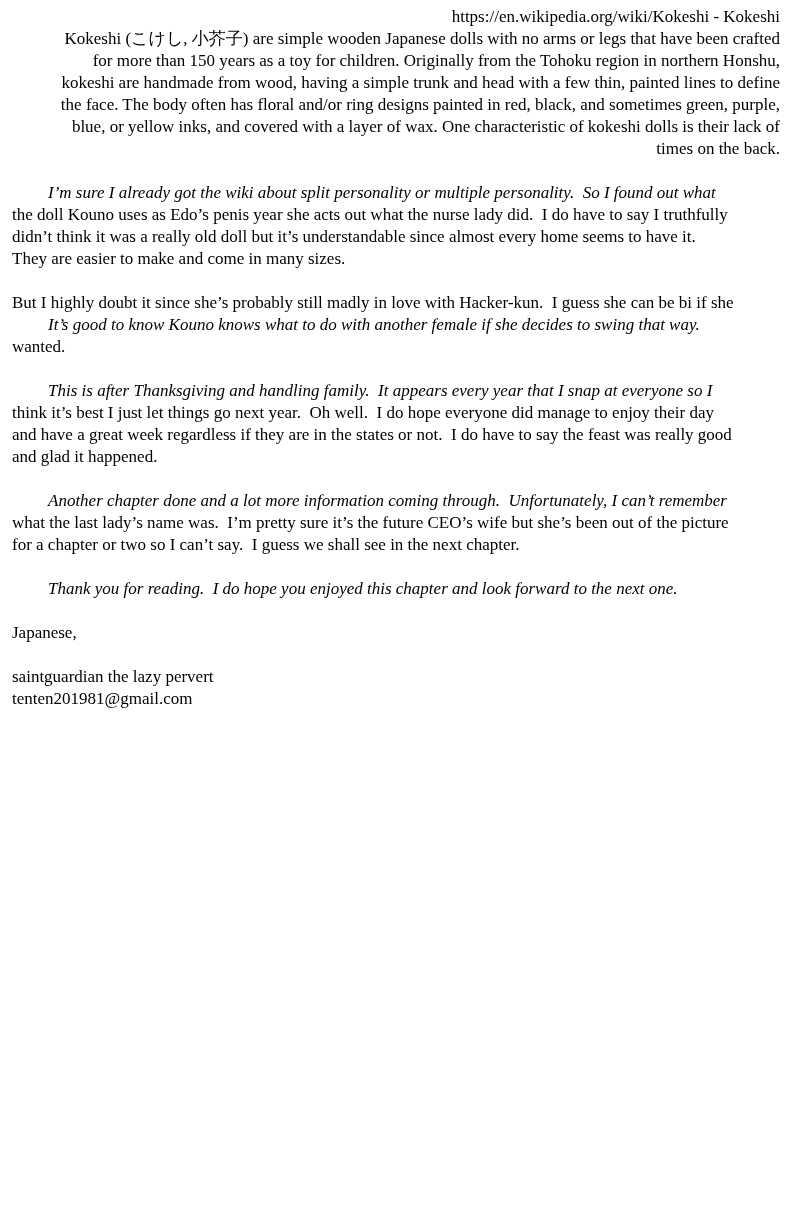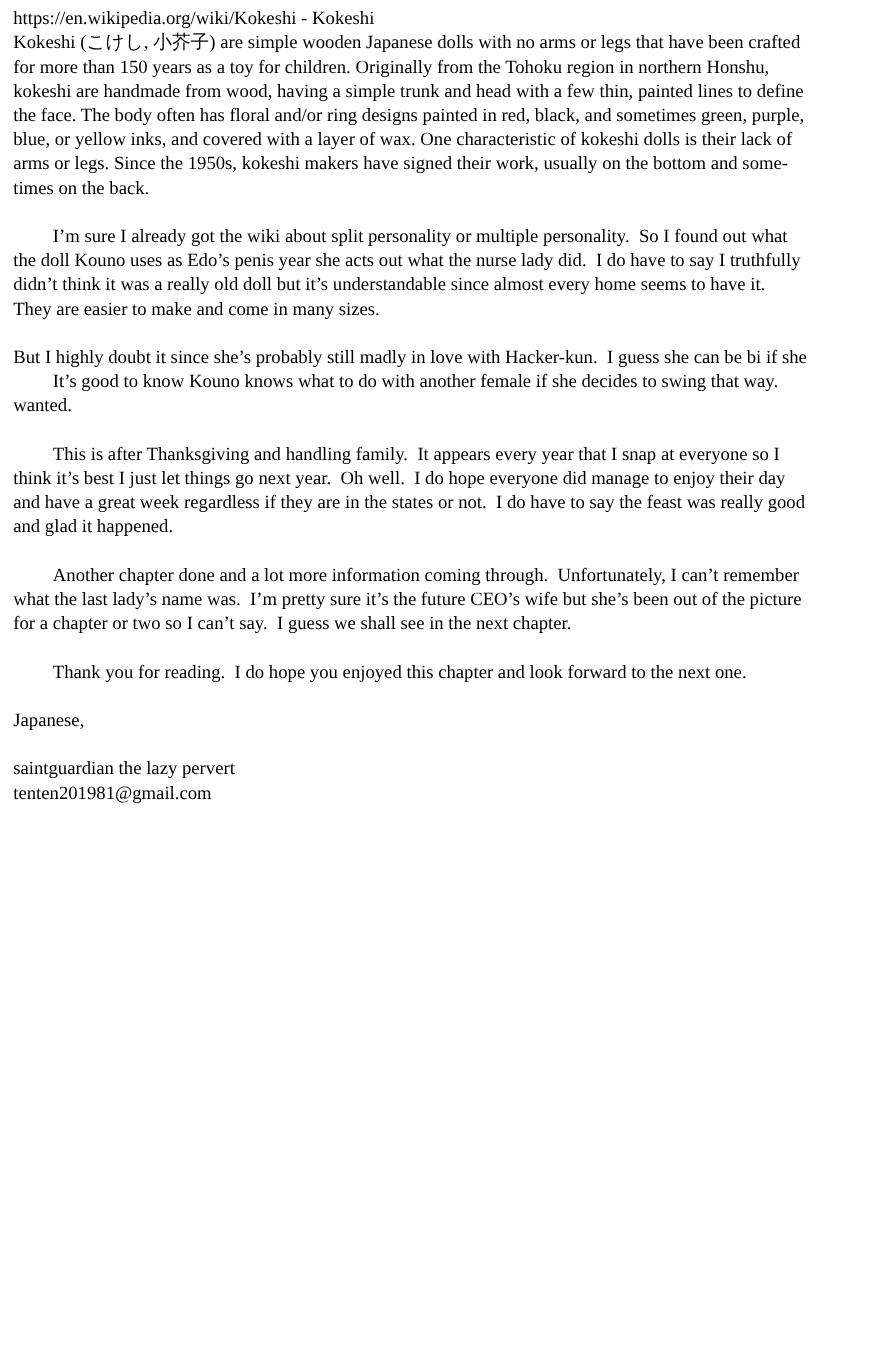--- a/index.html
+++ b/index.html
@@ -10,39 +10,38 @@
     color: #000000;
     font-family: "Liberation Serif", "DejaVu Serif", serif;
     overflow: hidden;
   }
   .page {
     padding: 6px 12px 0 12px;
     font-size: 17px;
     line-height: 22px;
   }
   .line { white-space: pre; }
-  .centered { text-align: left; }
-  .indent { padding-left: 36px; }
+  .centered { text-align: right; }
+  .indent { padding-left: 36px; font-style: italic; }
   .gap-above { margin-top: 22px; }
   .para { margin: 22px 0 0 0; }
 </style>
 </head>
 <body>
 
 <div class="page">
 
   <div class="line centered">https://en.wikipedia.org/wiki/Kokeshi - Kokeshi</div>
 
   <div>
     <div class="line centered">Kokeshi (こけし, 小芥子) are simple wooden Japanese dolls with no arms or legs that have been crafted</div>
     <div class="line centered">for more than 150 years as a toy for children. Originally from the Tohoku region in northern Honshu,</div>
     <div class="line centered">kokeshi are handmade from wood, having a simple trunk and head with a few thin, painted lines to define</div>
     <div class="line centered">the face. The body often has floral and/or ring designs painted in red, black, and sometimes green, purple,</div>
     <div class="line centered">blue, or yellow inks, and covered with a layer of wax. One characteristic of kokeshi dolls is their lack of</div>
-    <div class="line centered">arms or legs. Since the 1950s, kokeshi makers have signed their work, usually on the bottom and some-</div>
     <div class="line centered">times on the back.</div>
   </div>
 
 
   <div class="para">
     <div class="line indent">I’m sure I already got the wiki about split personality or multiple personality.  So I found out what</div>
     <div class="line">the doll Kouno uses as Edo’s penis year she acts out what the nurse lady did.  I do have to say I truthfully</div>
     <div class="line">didn’t think it was a really old doll but it’s understandable since almost every home seems to have it.</div>
     <div class="line">They are easier to make and come in many sizes.</div>
   </div>

